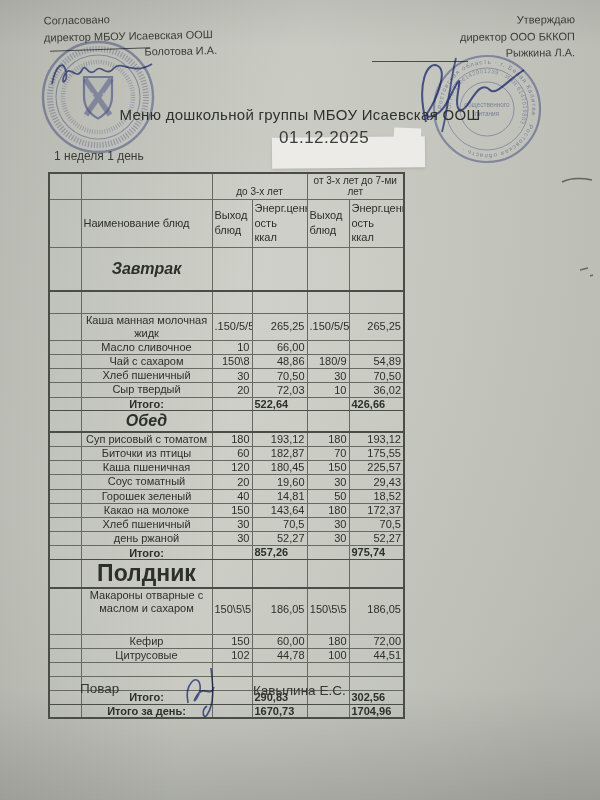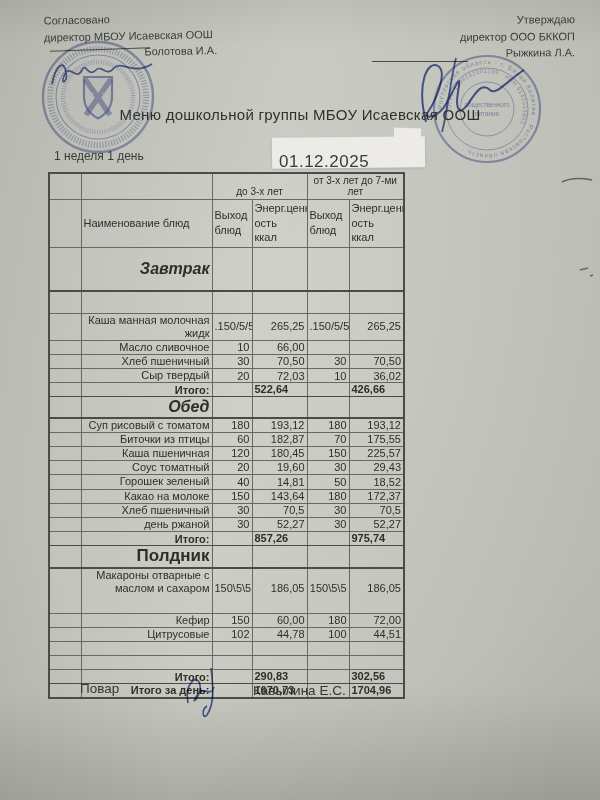--- a/index.html
+++ b/index.html
@@ -15,39 +15,39 @@
   .appr{position:absolute;font-size:11px;line-height:1.5;color:#3a3c36;}
   .appr-left{left:44px;top:10px;width:250px;transform:rotate(-1.2deg);}
   .appr-right{left:335px;top:12px;width:240px;text-align:right;transform:rotate(-.4deg);}
   .appr .nm{display:block;}
   .appr-left .nm{padding-left:100px;}
   .sig-line{position:absolute;border-top:1px solid #4a4c46;}
   
   .title{position:absolute;left:0;top:106px;width:600px;text-align:center;font-size:15px;letter-spacing:.3px;color:#2f312b;}
   .patch{position:absolute;left:272px;top:137px;width:153px;height:31px;background:#ecebe7;box-shadow:0 1px 3px rgba(0,0,0,.14);transform:rotate(-.6deg);}
   .patch-notch{position:absolute;left:394px;top:128px;width:27px;height:11px;background:#ecebe7;transform:rotate(2deg);}
-  .date{position:absolute;left:279px;top:152px;font-size:17px;letter-spacing:.5px;color:#3a3c36;}
+  .date{position:absolute;left:279px;top:128px;font-size:17px;letter-spacing:.5px;color:#3a3c36;}
   .weekday{position:absolute;left:54px;top:149px;font-size:12px;color:#3a3c36;}
   
   .menu-wrap{position:absolute;left:48px;top:172px;}
   table.menu{border-collapse:collapse;table-layout:fixed;width:356px;background:rgba(255,255,255,.06);}
   table.menu td,table.menu th{border:1px solid #676a62;padding:0 2px;font-size:11px;font-weight:normal;color:#2d2f29;vertical-align:middle;overflow:hidden;}
   table.menu{border:2px solid #4a4d45;}
   tr.grp{height:26px;}
   tr.grp td{border-bottom:1px solid #676a62;vertical-align:bottom;text-align:center;font-size:10px;padding-bottom:2px;}
   tr.hdr{height:48px;}
   tr.hdr td{white-space:pre-line;line-height:1.35;vertical-align:middle;text-align:left;font-size:11px;}
   .c0{width:32px;}
-  .cname{width:131px;text-align:right;}
+  .cname{width:131px;text-align:center;}
   .cv1{width:40px;}.cv2{width:55px;}.cv3{width:42px;}.cv4{width:55px;}
   td.cval{text-align:right;white-space:pre-line;line-height:1.15;}
   tr.r-section td{border-bottom:2px solid #4a4d45;}
   tr.r-section .cname{font-weight:bold;font-size:16px;white-space:nowrap;overflow:visible;}
   tr.sec-italic .cname{font-style:italic;}
-  tr.sec-upright .cname{font-size:17px;}
+  tr.sec-upright .cname{font-size:23px;}
   tr.r-item .cname{white-space:pre-line;line-height:1.2;}
   tr.v-bottom td{vertical-align:bottom;padding-bottom:18px;}
   tr.r-total td{font-weight:bold;border-top:1.5px solid #4a4d45;border-bottom:1.5px solid #4a4d45;margin-top:23px;}
   tr.r-total td.cval{text-align:left;}
   
   .stamp{position:absolute;mix-blend-mode:multiply;filter:blur(.3px);opacity:.8;}
   .sig{position:absolute;mix-blend-mode:multiply;}
   .footer-row{position:absolute;left:0;top:681px;width:600px;font-size:13.5px;color:#34362f;}
   .footer-role{position:absolute;left:80px;top:0;}
   .footer-name{position:absolute;left:253px;top:2px;}
@@ -189,20 +189,28 @@
           <tr class="r-item" style="height: 14px;">
             <td class="c0"></td>
             <td class="cname">Масло сливочное</td>
             <td class="cval cv1">10</td>
             <td class="cval cv2">66,00</td>
             <td class="cval cv3"></td>
             <td class="cval cv4"></td>
           </tr>
           <tr class="r-item" style="height: 14px;">
             <td class="c0"></td>
+            <td class="cname">Чай с сахаром</td>
+            <td class="cval cv1">150\8</td>
+            <td class="cval cv2">48,86</td>
+            <td class="cval cv3">180/9</td>
+            <td class="cval cv4">54,89</td>
+          </tr>
+          <tr class="r-item" style="height: 14px;">
+            <td class="c0"></td>
             <td class="cname">Хлеб пшеничный</td>
             <td class="cval cv1">30</td>
             <td class="cval cv2">70,50</td>
             <td class="cval cv3">30</td>
             <td class="cval cv4">70,50</td>
           </tr>
           <tr class="r-item" style="height: 14px;">
             <td class="c0"></td>
             <td class="cname">Сыр твердый</td>
             <td class="cval cv1">20</td>

